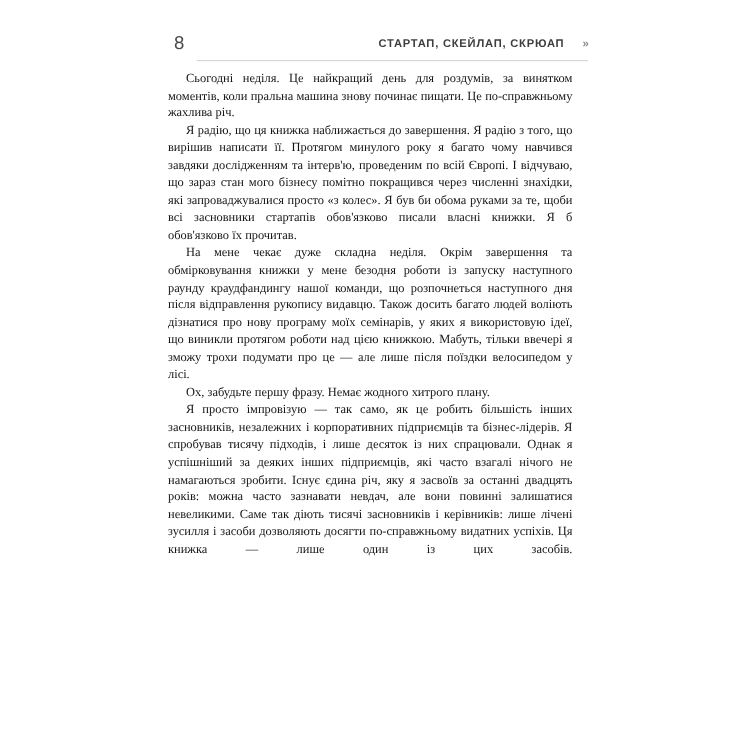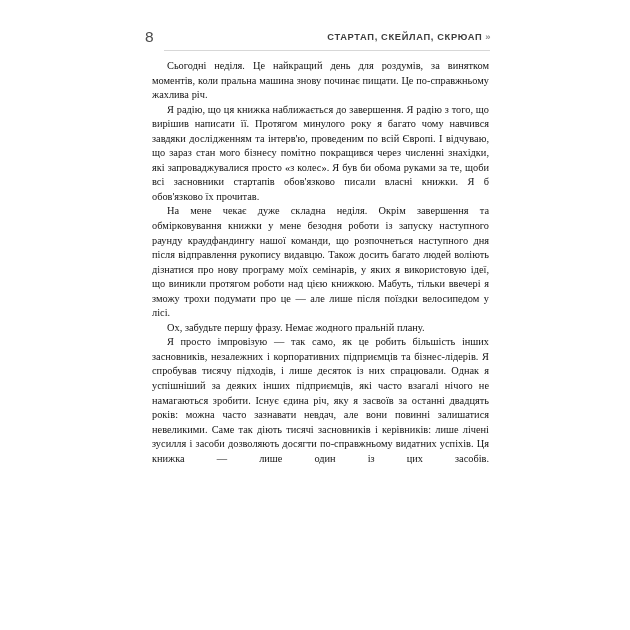--- a/index.html
+++ b/index.html
@@ -39,21 +39,21 @@
     font-weight: 400;
     color: #4a4a4a;
     letter-spacing: 0.2px;
   }
   .header-right {
     position: absolute;
     right: 0px;
     top: 1px;
     display: flex;
     align-items: baseline;
-    gap: 3px;
+    gap: 15px;
     white-space: nowrap;
   }
   .running-title {
     font-family: "Liberation Sans", "DejaVu Sans", sans-serif;
     font-size: 9.3px;
     font-weight: 700;
     letter-spacing: 0.65px;
     color: #3d3d3d;
   }
   .chev {
@@ -68,21 +68,21 @@
     left: 24px;
     right: 0;
     top: 20px;
     height: 1px;
     background: #d7d7d7;
   }
 
   
   .textblock {
     position: absolute;
-    left: 152px;
+    left: 140px;
     top: 59px;
     width: 337px;
   }
   p {
     margin: 0;
     text-indent: 15px;
     text-align: justify;
     font-size: 10.35px;
     line-height: 14.55px;
     color: #141414;
@@ -107,17 +107,17 @@
     <div class="header-right">
       <span class="running-title">СТАРТАП, СКЕЙЛАП, СКРЮАП</span>
       <span class="chev">»</span>
     </div>
   </div>
 
   <div class="textblock">
     <p>Сьогодні неділя. Це найкращий день для роздумів, за винятком моментів, коли пральна машина знову починає пищати. Це по-справжньому жахлива річ.</p>
     <p>Я радію, що ця книжка наближається до завершення. Я радію з того, що вирішив написати її. Протягом минулого року я багато чому навчився завдяки дослідженням та інтерв'ю, проведеним по всій Європі. І відчуваю, що зараз стан мого бізнесу помітно покращився через численні знахідки, які запроваджувалися просто «з колес». Я був би обома руками за те, щоби всі засновники стартапів обов'язково писали власні книжки. Я б обов'язково їх прочитав.</p>
     <p>На мене чекає дуже складна неділя. Окрім завершення та обмірковування книжки у мене безодня роботи із запуску наступного раунду краудфандингу нашої команди, що розпочнеться наступного дня після відправлення рукопису видавцю. Також досить багато людей воліють дізнатися про нову програму моїх семінарів, у яких я використовую ідеї, що виникли протягом роботи над цією книжкою. Мабуть, тільки ввечері я зможу трохи подумати про це — але лише після поїздки велосипедом у лісі.</p>
-    <p>Ох, забудьте першу фразу. Немає жодного пральній плану.</p>
+    <p>Ох, забудьте першу фразу. Немає жодного хитрого плану.</p>
     <p>Я просто імпровізую — так само, як це робить більшість інших засновників, незалежних і корпоративних підприємців та бізнес-лідерів. Я спробував тисячу підходів, і лише десяток із них спрацювали. Однак я успішніший за деяких інших підприємців, які часто взагалі нічого не намагаються зробити. Існує єдина річ, яку я засвоїв за останні двадцять років: можна часто зазнавати невдач, але вони повинні залишатися невеликими. Саме так діють тисячі засновників і керівників: лише лічені зусилля і засоби дозволяють досягти по-справжньому видатних успіхів. Ця книжка — лише один із цих засобів.</p>
   </div>
 
 </div>
 
 </body></html>

